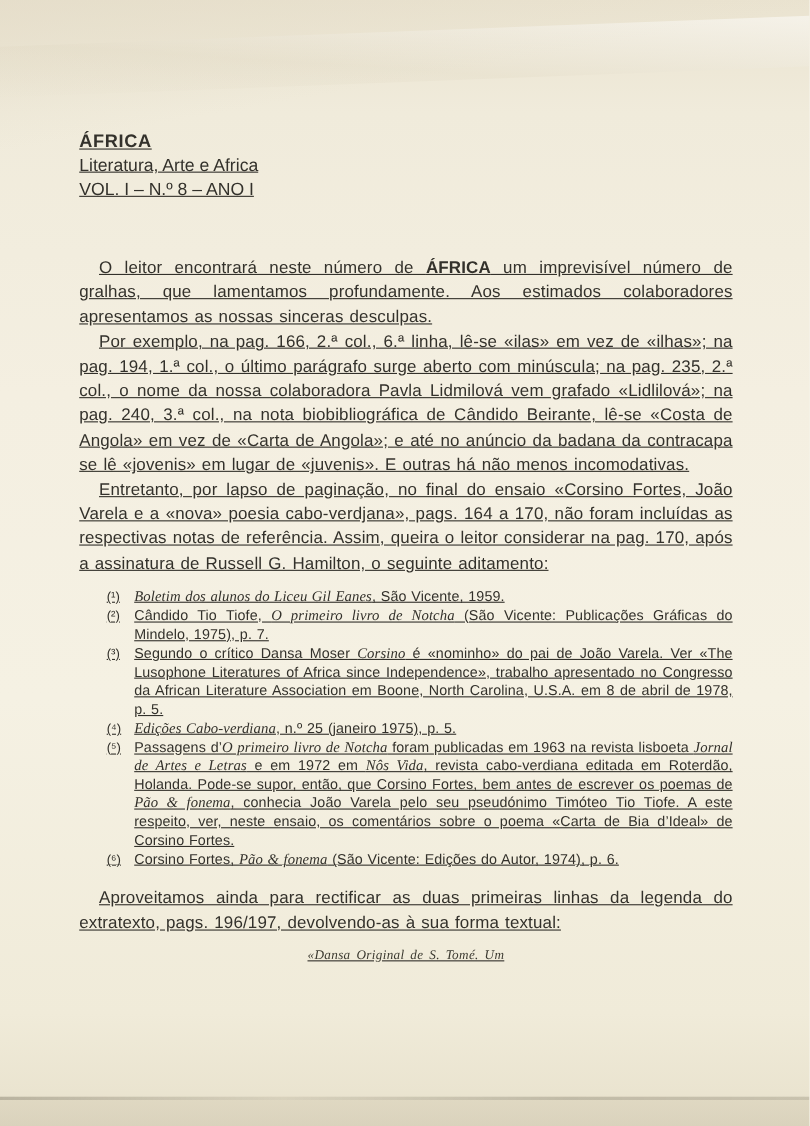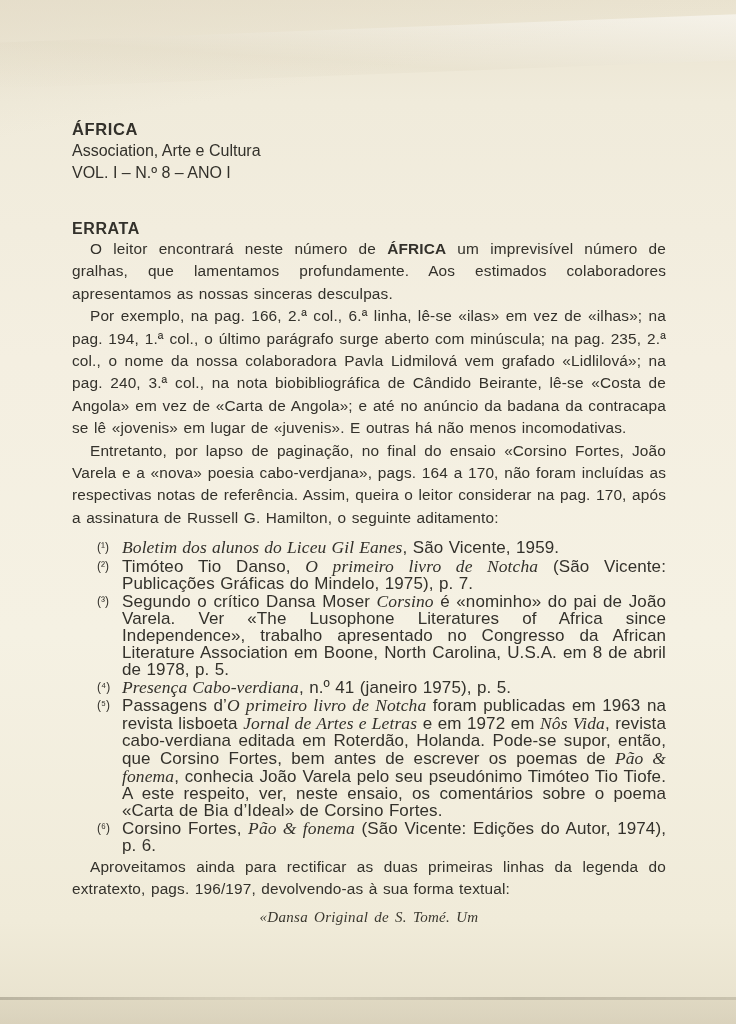--- a/index.html
+++ b/index.html
@@ -26,83 +26,82 @@
     filter:blur(0.4px);
   }
   .bottom-shade{
     position:absolute;left:0;right:0;bottom:0;height:24px;
     background:linear-gradient(180deg, rgba(214,206,182,0.5), rgba(200,192,168,0.35));
   }
   .content{padding:118px 70px 0 72px;}
   .masthead{line-height:22px;font-size:16px;}
   .m-title{font-weight:700;letter-spacing:0.6px;font-size:16.5px;}
   .heading{margin-top:36px;font-weight:700;font-size:16px;letter-spacing:0.6px;}
-  .bodytext{}
+  .bodytext{margin-top:49px;}
   .para{
     margin:0;font-size:15.4px;line-height:22.4px;
     text-align:justify;text-indent:18px;
     letter-spacing:0.15px;word-spacing:1px;
   }
   .seg-bold{font-weight:700;}
   .seg-italic{font-family:"Liberation Serif", serif;font-style:italic;font-size:1.03em;letter-spacing:0.1px;}
   .footnotes{margin:10px 0 0 25px;}
   .fn{display:flex;margin:0 0 0.5px 0;}
   .fn-marker{
     flex:0 0 25px;font-size:12px;line-height:16.9px;
     white-space:nowrap;
   }
   .fn-text{
-    flex:1;font-size:17px;line-height:16.9px;
+    flex:1;font-size:13px;line-height:16.9px;
     text-align:justify;letter-spacing:0.1px;word-spacing:0.6px;
   }
-  .closing{margin-top:0;}
+  .closing{margin-top:16px;}
   .quote{margin-top:6px;text-align:center;}
   .quote-line{
     font-family:"Liberation Serif", serif;font-style:italic;
-    font-size:15px;line-height:23px;letter-spacing:0.3px;word-spacing:2px;
+    font-size:12px;line-height:23px;letter-spacing:0.3px;word-spacing:2px;
     color:#3a382f;
   }
 </style>
 </head>
 <body>
 
-<div class="page" style="color: rgb(51, 49, 43);">
+<div class="page" style="color: rgb(51, 49, 43); text-decoration: underline;">
   <div class="crease"></div>
 
   <div class="content">
     <div class="masthead">
       <div class="m-title">ÁFRICA</div>
-      <div class="m-sub">Association, Arte e Cultura</div>
+      <div class="m-sub">Literatura, Arte e Africa</div>
       <div class="m-vol">VOL. I – N.º 8 – ANO I</div>
     </div>
 
-    <div class="heading">ERRATA</div>
 
     <div class="bodytext" id="paragraphs">
         <p class="para"><span>O leitor encontrará neste número de </span><span class="seg-bold">ÁFRICA</span><span> um imprevisível número de gralhas, que lamentamos profundamente. Aos estimados colaboradores apresentamos as nossas sinceras desculpas.</span></p>
         <p class="para"><span>Por exemplo, na pag. 166, 2.ª col., 6.ª linha, lê-se «ilas» em vez de «ilhas»; na pag. 194, 1.ª col., o último parágrafo surge aberto com minúscula; na pag. 235, 2.ª col., o nome da nossa colaboradora Pavla Lidmilová vem grafado «Lidlilová»; na pag. 240, 3.ª col., na nota biobibliográfica de Cândido Beirante, lê-se «Costa de Angola» em vez de «Carta de Angola»; e até no anúncio da badana da contracapa se lê «jovenis» em lugar de «juvenis». E outras há não menos incomodativas.</span></p>
         <p class="para"><span>Entretanto, por lapso de paginação, no final do ensaio «Corsino Fortes, João Varela e a «nova» poesia cabo-verdjana», pags. 164 a 170, não foram incluídas as respectivas notas de referência. Assim, queira o leitor considerar na pag. 170, após a assinatura de Russell G. Hamilton, o seguinte aditamento:</span></p>
       </div>
 
     <div class="footnotes" id="footnotes">
         <div class="fn">
           <span class="fn-marker">(¹)</span>
           <span class="fn-text"><span class="seg-italic">Boletim dos alunos do Liceu Gil Eanes</span><span>, São Vicente, 1959.</span></span>
         </div>
         <div class="fn">
           <span class="fn-marker">(²)</span>
-          <span class="fn-text"><span>Timóteo Tio Danso, </span><span class="seg-italic">O primeiro livro de Notcha</span><span> (São Vicente: Publicações Gráficas do Mindelo, 1975), p. 7.</span></span>
+          <span class="fn-text"><span>Cândido Tio Tiofe, </span><span class="seg-italic">O primeiro livro de Notcha</span><span> (São Vicente: Publicações Gráficas do Mindelo, 1975), p. 7.</span></span>
         </div>
         <div class="fn">
           <span class="fn-marker">(³)</span>
           <span class="fn-text"><span>Segundo o crítico Dansa Moser </span><span class="seg-italic">Corsino</span><span> é «nominho» do pai de João Varela. Ver «The Lusophone Literatures of Africa since Independence», trabalho apresentado no Congresso da African Literature Association em Boone, North Carolina, U.S.A. em 8 de abril de 1978, p. 5.</span></span>
         </div>
         <div class="fn">
           <span class="fn-marker">(⁴)</span>
-          <span class="fn-text"><span class="seg-italic">Presença Cabo-verdiana</span><span>, n.º 41 (janeiro 1975), p. 5.</span></span>
+          <span class="fn-text"><span class="seg-italic">Edições Cabo-verdiana</span><span>, n.º 25 (janeiro 1975), p. 5.</span></span>
         </div>
         <div class="fn">
           <span class="fn-marker">(⁵)</span>
           <span class="fn-text"><span>Passagens d’</span><span class="seg-italic">O primeiro livro de Notcha</span><span> foram publicadas em 1963 na revista lisboeta </span><span class="seg-italic">Jornal de Artes e Letras</span><span> e em 1972 em </span><span class="seg-italic">Nôs Vida</span><span>, revista cabo-verdiana editada em Roterdão, Holanda. Pode-se supor, então, que Corsino Fortes, bem antes de escrever os poemas de </span><span class="seg-italic">Pão &amp; fonema</span><span>, conhecia João Varela pelo seu pseudónimo Timóteo Tio Tiofe. A este respeito, ver, neste ensaio, os comentários sobre o poema «Carta de Bia d’Ideal» de Corsino Fortes.</span></span>
         </div>
         <div class="fn">
           <span class="fn-marker">(⁶)</span>
           <span class="fn-text"><span>Corsino Fortes, </span><span class="seg-italic">Pão &amp; fonema</span><span> (São Vicente: Edições do Autor, 1974), p. 6.</span></span>
         </div>
       </div>

